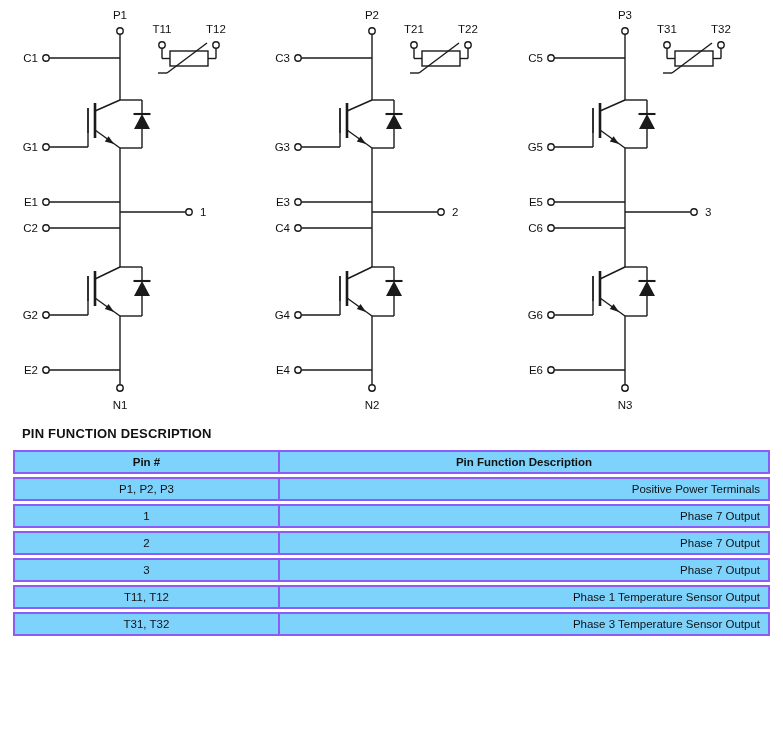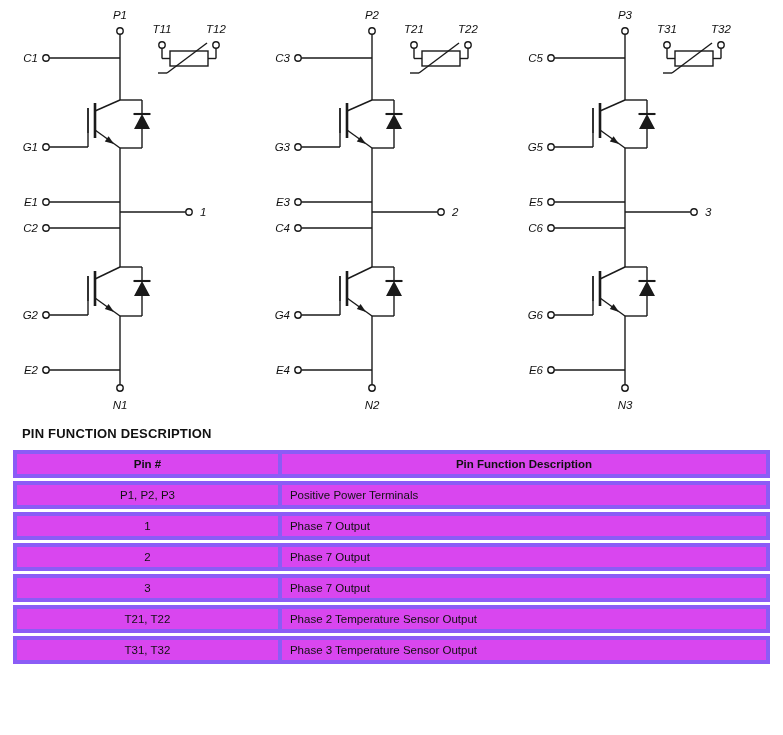--- a/index.html
+++ b/index.html
@@ -1,38 +1,38 @@
 <!DOCTYPE html>
 <html><head>
 <meta charset="utf-8">
 <style>
   * { box-sizing: border-box; }
   html, body { margin: 0; padding: 0; background: #ffffff; }
   body { font-family: "Liberation Sans", "DejaVu Sans", sans-serif; color: #111; }
   .page { position: relative; width: 783px; height: 735px; background: #fff; overflow: hidden; }
 
-  .schematic { position: absolute; top: 0; left: 0; width: 783px; height: 430px; font-style: italic; }
+  .schematic { position: absolute; top: 0; left: 0; width: 783px; height: 430px; }
   svg.leg { position: absolute; top: 0; }
 
   .wire   { stroke: #1a1a1a; stroke-width: 1.4; fill: none; }
   .bar    { stroke: #1a1a1a; stroke-width: 2.6; fill: none; }
   .bar2   { stroke: #1a1a1a; stroke-width: 2.1; fill: none; }
   .gatebar{ stroke: #1a1a1a; stroke-width: 1.8; fill: none; }
   .term   { fill: #fff; stroke: #1a1a1a; stroke-width: 1.4; }
   .solid  { fill: #1a1a1a; stroke: none; }
   .tbox   { fill: none; stroke: #1a1a1a; stroke-width: 1.4; }
   .lbl    { font-size: 11.5px; fill: #111; font-family: "Liberation Sans", "DejaVu Sans", sans-serif; }
 
   .table-section { position: absolute; left: 13px; top: 426px; width: 757px; }
   .table-title { font-size: 13px; font-weight: bold; margin: 0 0 6px 9px; letter-spacing: 0.2px; color: #111; }
   table.pin-table { width: 100%; border-collapse: separate; border-spacing: 0 3px; font-size: 11.5px; }
-  table.pin-table th, table.pin-table td { border: 4px solid #8b5cf6; padding: 3px 8px; line-height: 14px; background: #d946ef; }
+  table.pin-table th, table.pin-table td { border: 2px solid #8b5cf6; padding: 3px 8px; line-height: 14px; background: #7dd3fc; }
   table.pin-table th { font-weight: bold; text-align: center; }
   table.pin-table th:first-child, table.pin-table td:first-child { width: 35%; text-align: center; border-right: none; }
-  table.pin-table td:last-child { text-align: left; }
+  table.pin-table td:last-child { text-align: right; }
 </style>
 </head>
 <body>
 
 <div class="page">
 
   <div class="schematic">
 
     <svg class="leg" style="left:0px" width="250" height="430" viewBox="0 0 250 430">
       <g>
@@ -343,22 +343,22 @@
         </tr>
         <tr>
           <td>2</td>
           <td>Phase 7 Output</td>
         </tr>
         <tr>
           <td>3</td>
           <td>Phase 7 Output</td>
         </tr>
         <tr>
-          <td>T21, T22</td>
-          <td>Phase 2 Temperature Sensor Output</td>
+          <td>T11, T12</td>
+          <td>Phase 1 Temperature Sensor Output</td>
         </tr>
         <tr>
           <td>T31, T32</td>
           <td>Phase 3 Temperature Sensor Output</td>
         </tr>
       </tbody>
     </table>
   </div>
 
 </div>

